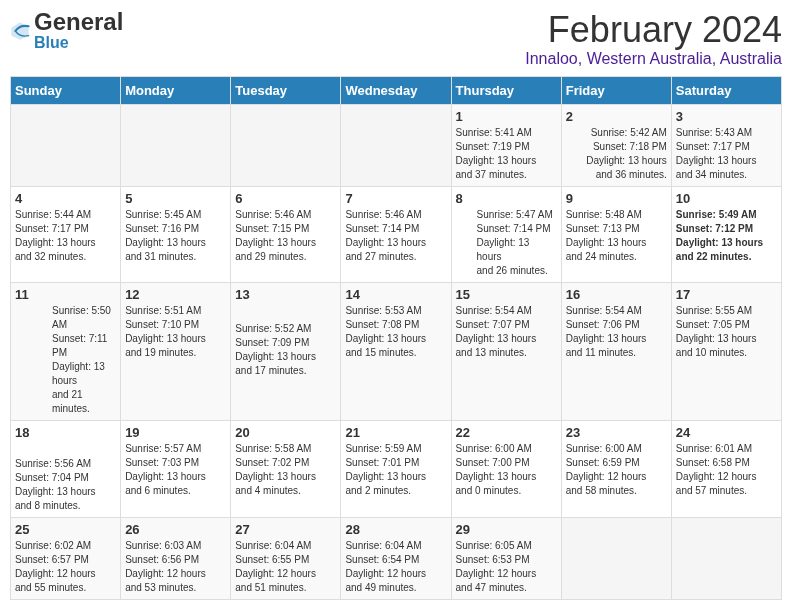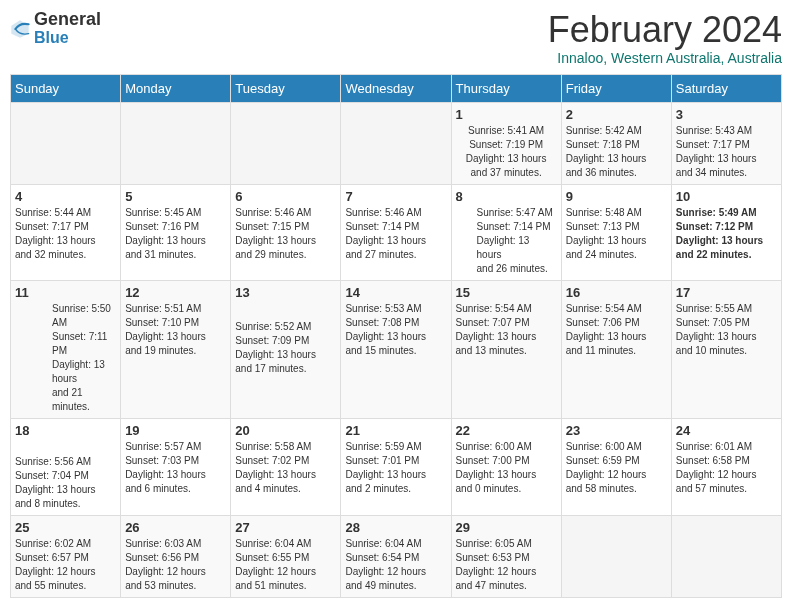--- a/index.html
+++ b/index.html
@@ -15,21 +15,21 @@
       justify-content: space-between;
       align-items: flex-start;
       margin-bottom: 8px;
     }
     .logo {
       display: flex;
       align-items: center;
       gap: 4px;
     }
     .logo-text-general {
-      font-size: 18px;
+      font-size: 24px;
       font-weight: bold;
       color: #333;
       line-height: 1;
     }
     .logo-text-blue {
       font-size: 16px;
       font-weight: bold;
       color: #2980b9;
       line-height: 1;
     }
@@ -41,36 +41,36 @@
       text-align: right;
       margin-left: 9px;
     }
     .month-title {
       font-size: 36px;
       font-weight: normal;
       color: #333;
       line-height: 1.1;
     }
     .location-title {
-      font-size: 14px;
-      color: #0f766e;
+      font-size: 16px;
+      color: #4c1d95;
     }
     .calendar {
       width: 100%;
       border-collapse: collapse;
       table-layout: fixed;
     }
     .calendar thead tr {
       background-color: #2980b9;
       color: white;
     }
     .calendar thead th {
       padding: 6px 4px;
       font-size: 13px;
-      font-weight: normal;
+      font-weight: bold;
       text-align: left;
       border: 1px solid #ddd;
     }
     .calendar tbody td {
       vertical-align: top;
       padding: 4px;
       border: 1px solid #ddd;
       font-size: 10.5px;
       color: #333;
       height: 80px;
@@ -130,28 +130,28 @@
       </tr>
   </thead>
   <tbody id="calendar-body">
   <tr>
         <td class="empty-cell"></td>
         <td class="empty-cell"></td>
         <td class="empty-cell"></td>
         <td class="empty-cell"></td>
         <td>
           <span class="day-number">1</span>
-          <div class="day-info" style="white-space: pre-line; text-align: center;">Sunrise: 5:41 AM
+          <div class="day-info" style="white-space: pre-line;">Sunrise: 5:41 AM
 Sunset: 7:19 PM
 Daylight: 13 hours
 and 37 minutes.</div>
         </td>
         <td>
           <span class="day-number">2</span>
-          <div class="day-info" style="white-space: pre-line;">Sunrise: 5:42 AM
+          <div class="day-info" style="white-space: pre-line; text-align: right;">Sunrise: 5:42 AM
 Sunset: 7:18 PM
 Daylight: 13 hours
 and 36 minutes.</div>
         </td>
         <td>
           <span class="day-number">3</span>
           <div class="day-info" style="white-space: pre-line;">Sunrise: 5:43 AM
 Sunset: 7:17 PM
 Daylight: 13 hours
 and 34 minutes.</div>

